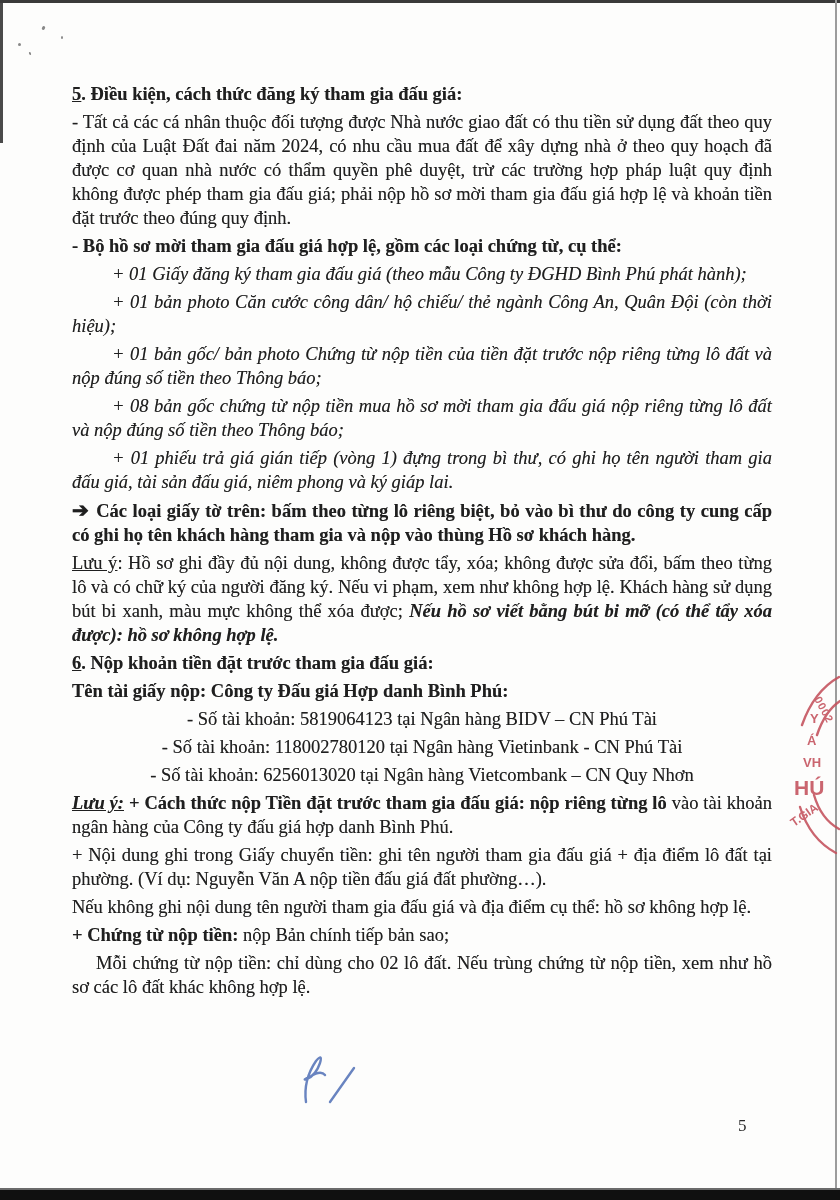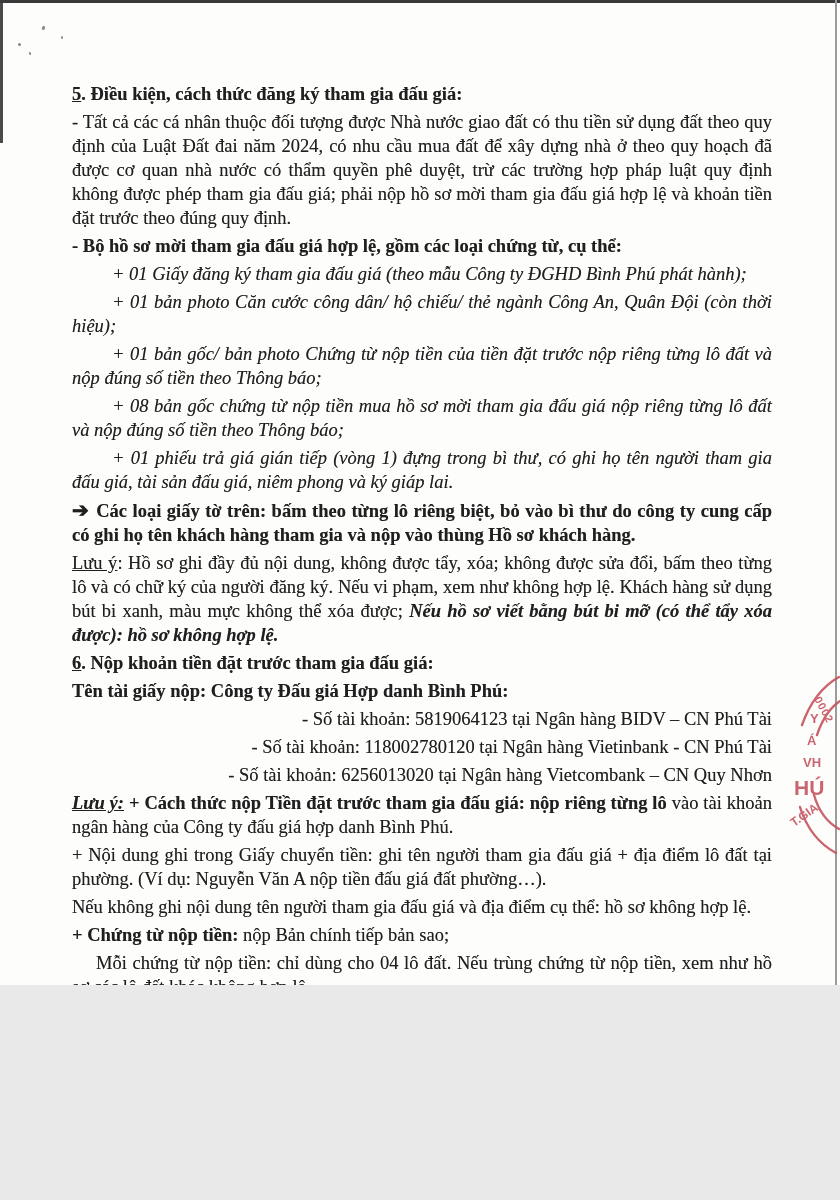--- a/index.html
+++ b/index.html
@@ -1,19 +1,19 @@
 <!DOCTYPE html>
 <html><head>
 <meta charset="utf-8">
 <style>
   * { margin:0; padding:0; box-sizing:border-box; }
   html,body { background:#e9e9e9; }
   .page {
     position:relative;
-    width:840px; height:985px;
+    width:840px; height:1200px;
     margin:0 auto;
     background:#fdfdfc;
     overflow:hidden;
     font-family:"Liberation Serif","DejaVu Serif",serif;
     color:#1f1f1f;
   }
   
   .edge-top    { position:absolute; left:0; top:0; width:100%; height:3px; background:#3a3a3a; }
   .edge-bottom { position:absolute; left:0; top:1188px; width:100%; height:12px; background:#101010; border-top:2px solid #6b6b6b; }
   .edge-right  { position:absolute; left:835px; top:0; width:2px; height:100%; background:#9c9c9c; }
@@ -28,21 +28,21 @@
     position:absolute; left:72px; top:82px; width:700px;
     font-size:18.5px; line-height:24px;
     text-align:justify;
     text-shadow:0 0 .5px rgba(30,30,30,.5);
   }
   .content p { margin:0 0 4px; }
   .b  { font-weight:bold;margin-top:40px; }
   .bi { font-weight:bold; font-style:italic; }
   .u  { text-decoration:underline; }
   .item { font-style:italic; text-indent:40px; margin-bottom:3px; }
-  .acct { margin-left:40px; margin-bottom:2px; text-align:right; }
+  .acct { margin-left:40px; margin-bottom:2px; text-align:center; }
   .arrow-glyph { font-weight:bold; font-size:20px; letter-spacing:2px; }
   .heading { font-weight:bold; margin-bottom:5px; }
 
   .stamp { position:absolute; left:780px; top:665px; width:60px; height:195px; opacity:.88; }
   .stamp text { fill:#c4515c; font-family:"Liberation Sans","DejaVu Sans",sans-serif; font-weight:bold; }
   .stamp path { stroke:#c4515c; stroke-width:2.4; fill:none; stroke-linecap:round; }
 
   .signature { position:absolute; left:290px; top:1048px; width:80px; height:64px; }
   .signature path { stroke:#4f6fb5; stroke-width:2.4; fill:none; stroke-linecap:round; opacity:.85; }
 
@@ -91,21 +91,21 @@
 
     <p><span class="bi u">Lưu ý:</span><span class="b"> + Cách thức nộp Tiền đặt trước tham gia đấu giá: nộp riêng từng lô </span><span>vào tài khoản ngân hàng của Công ty đấu giá hợp danh Bình Phú.</span></p>
 
     <p>+ Nội dung ghi trong Giấy chuyển tiền: ghi tên người tham gia đấu giá + địa điểm lô đất tại phường. (Ví dụ: Nguyễn Văn A nộp tiền đấu giá đất phường…).</p>
 
     <p>Nếu không ghi nội dung tên người tham gia đấu giá và địa điểm cụ thể: hồ sơ không hợp lệ.</p>
 
     <p><span class="b">+ Chứng từ nộp tiền:</span><span> nộp Bản chính tiếp bản sao;</span></p>
 
 
-    <p style="text-indent:24px">Mỗi chứng từ nộp tiền: chỉ dùng cho 04 lô đất. Nếu trùng chứng từ nộp tiền, xem như hồ sơ các lô đất khác không hợp lệ.</p>
+    <p style="text-indent:24px">Mỗi chứng từ nộp tiền: chỉ dùng cho 02 lô đất. Nếu trùng chứng từ nộp tiền, xem như hồ sơ các lô đất khác không hợp lệ.</p>
 
   </div>
 
   <svg class="stamp" viewBox="0 0 60 195" aria-hidden="true">
     <path d="M 59,12 Q 34,26 22,60"></path>
     <path d="M 60,36 Q 45,46 37,70"></path>
     <path d="M 34,130 Q 41,154 59,164"></path>
     <path d="M 20,142 Q 30,174 56,188"></path>
     <text x="34" y="34" font-size="11" letter-spacing="1" transform="rotate(62 34 34)">0002</text>
     <text x="30" y="58" font-size="13">Y</text>

